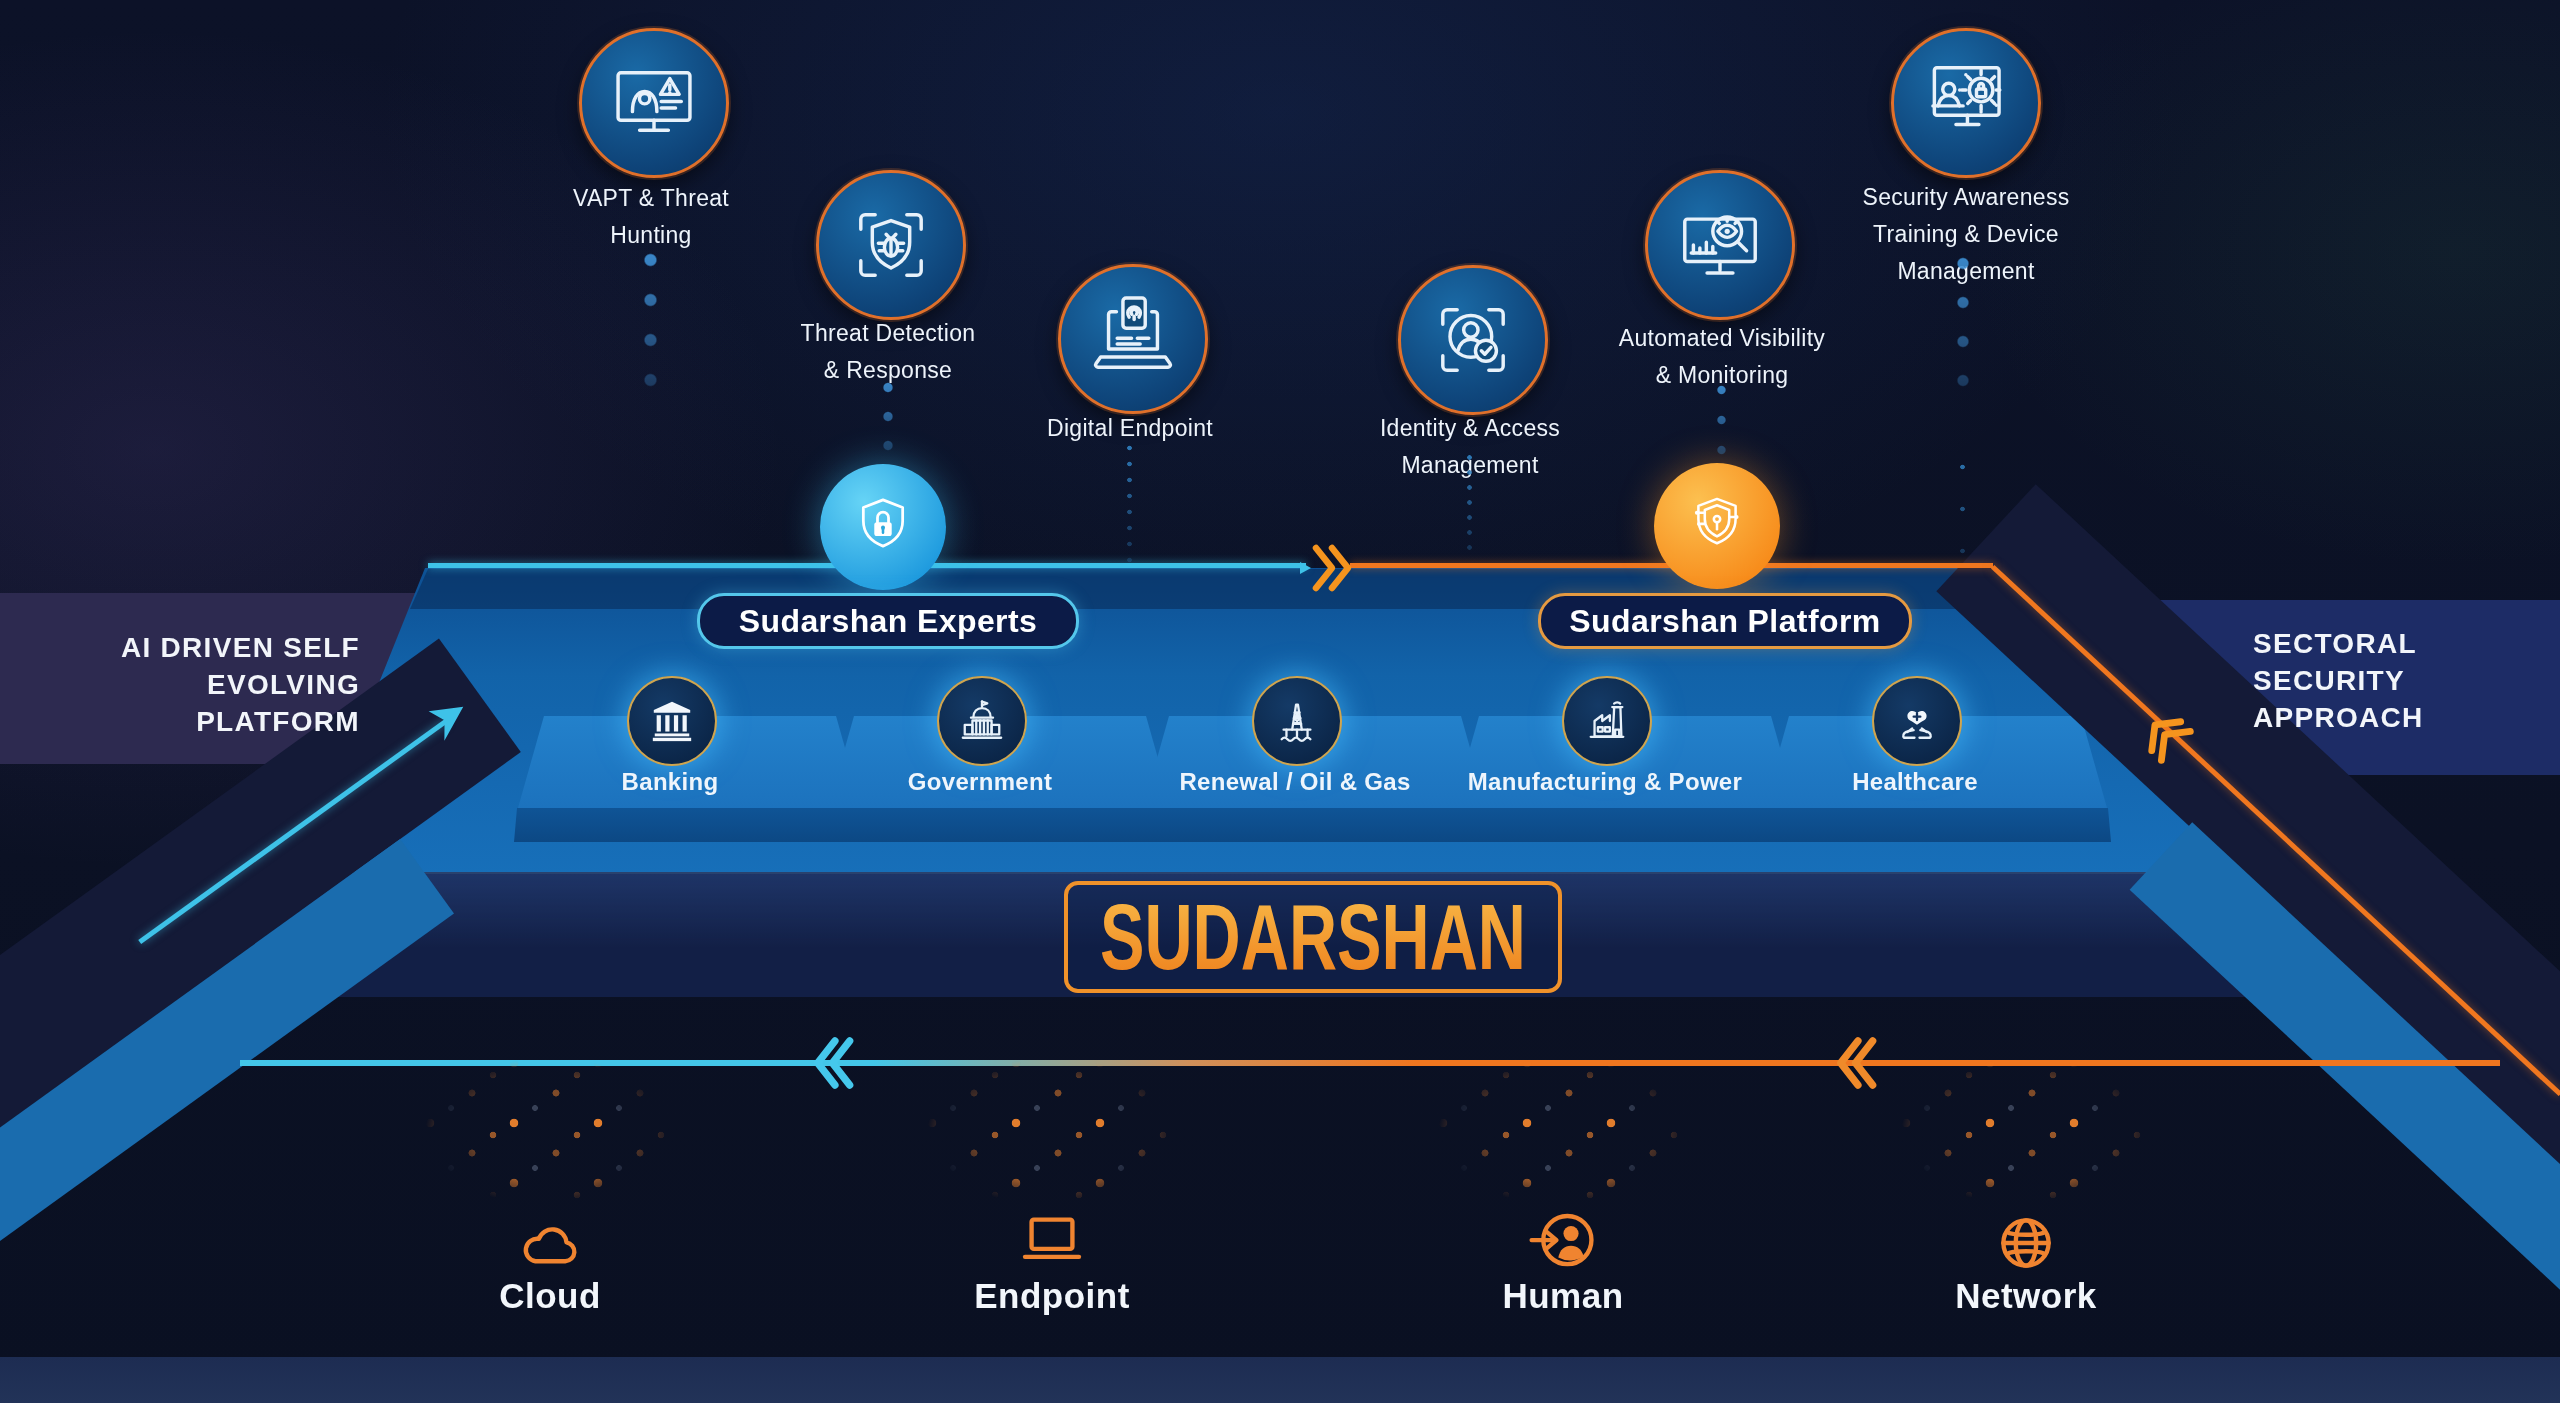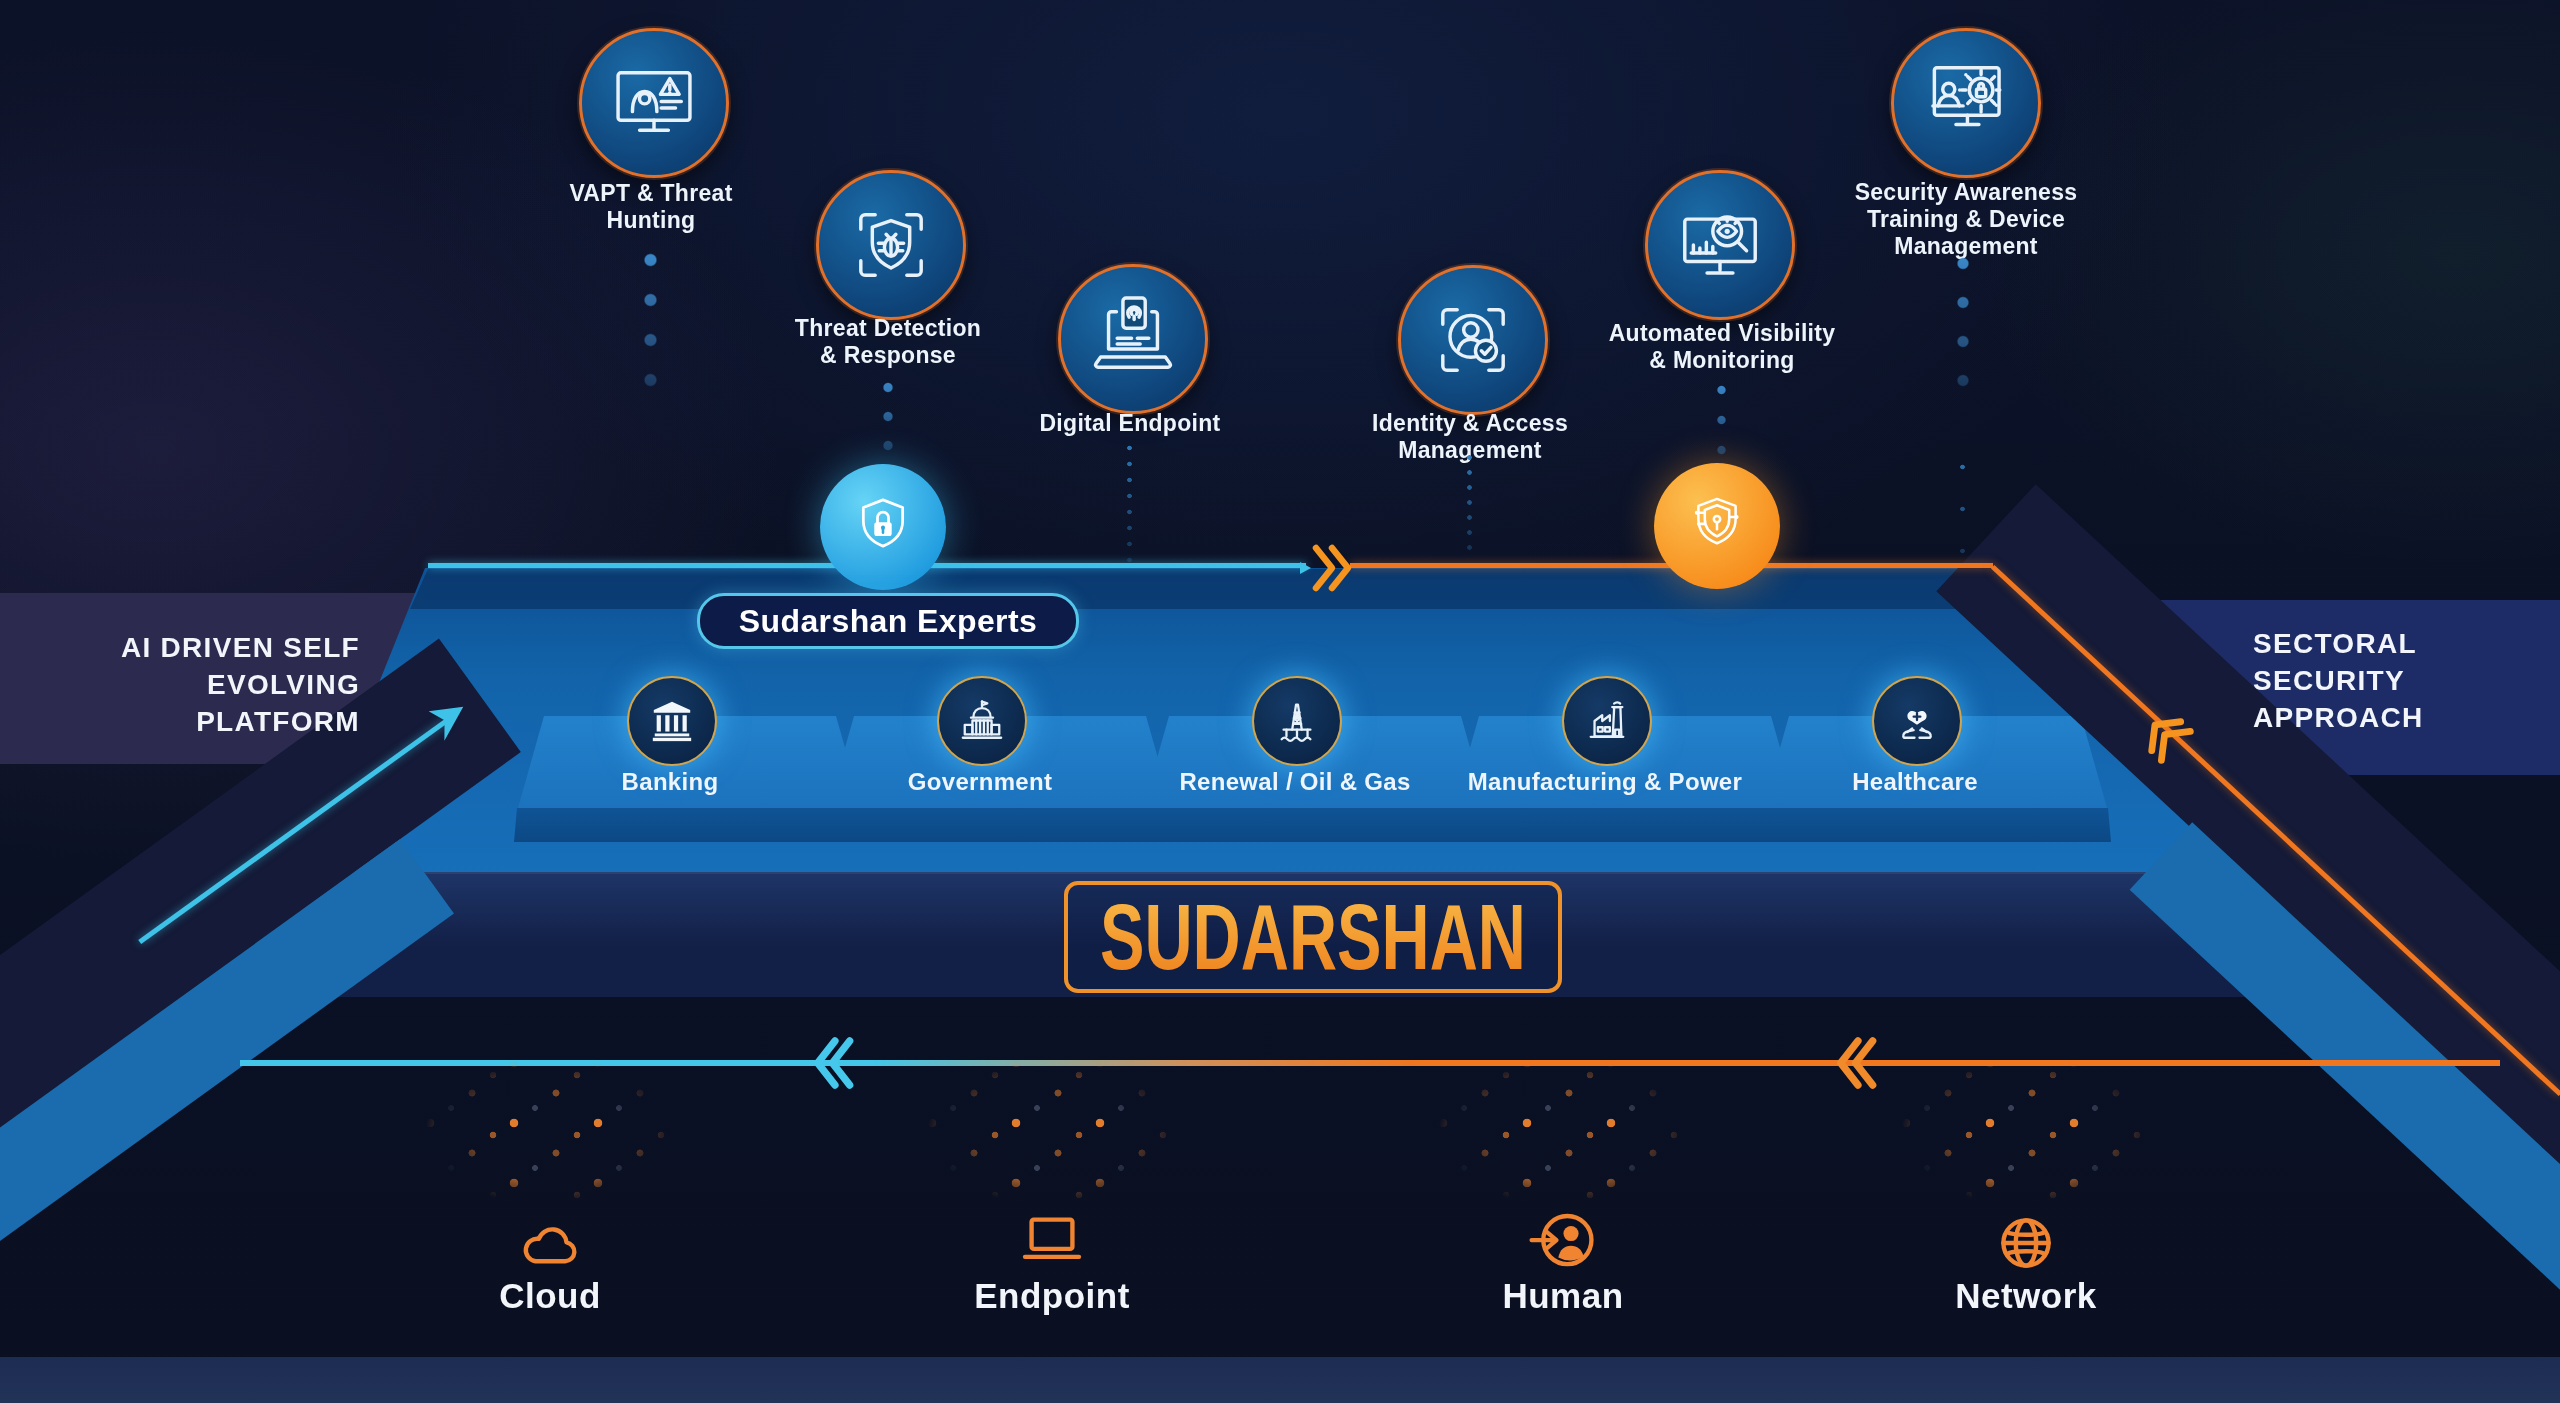--- a/index.html
+++ b/index.html
@@ -11,22 +11,22 @@
       radial-gradient(700px 450px at 96% 18%, rgba(60,140,90,0.10), transparent 70%),
       radial-gradient(1200px 700px at 50% 8%, rgba(28,58,118,0.28), transparent 75%),
       linear-gradient(180deg,#0c1228 0%, #0b1124 60%, #0a1022 100%);
   }
   .abs{position:absolute;}
   
   .svc-circle{width:144px;height:144px;border-radius:50%;border:3px solid #e0702a;
     background:radial-gradient(circle at 38% 30%, #1a6aa6 0%, #0e4378 70%, #0a3560 100%);
     box-shadow:0 0 0 2px rgba(224,112,42,.22), 0 8px 20px rgba(0,0,0,.5);
     display:flex;align-items:center;justify-content:center;}
-  .svc-label{font-size:23px;font-weight:700;color:#eef4fb;text-align:center;
-    white-space:pre-line;line-height:27px;letter-spacing:.3px;}
+  .svc-label{font-size:23px;font-weight:400;color:#eef4fb;text-align:center;
+    white-space:pre-line;line-height:37px;letter-spacing:.3px;}
   .vdots{position:absolute;width:var(--d);background-repeat:repeat-y;background-position:center top;
     background-image:radial-gradient(circle, var(--c) calc(var(--d)*0.40), transparent calc(var(--d)*0.52));
     background-size:var(--d) var(--g);
     -webkit-mask-image:linear-gradient(180deg,#000 0%, rgba(0,0,0,.25) 100%);
     mask-image:linear-gradient(180deg,#000 0%, rgba(0,0,0,.25) 100%);}
   
   .mid-circle{width:126px;height:126px;border-radius:50%;display:flex;align-items:center;justify-content:center;}
   .mid-circle.cyan{background:radial-gradient(circle at 35% 30%, #66d4f6 0%, #1e9ade 78%);box-shadow:0 0 36px rgba(60,190,240,.45);}
   .mid-circle.orange{background:radial-gradient(circle at 35% 30%, #fcc050 0%, #f78b1a 78%);box-shadow:0 0 36px rgba(250,150,40,.4);}
   .pill{height:50px;border-radius:27px;background:#0c1b47;display:flex;align-items:center;justify-content:center;
@@ -232,20 +232,23 @@
           <path d="M43.5 23.5h5"></path>
       </g>
       <circle cx="13" cy="19.5" r="1.8" fill="#ffffff"></circle>
         <circle cx="15" cy="30" r="1.8" fill="#ffffff"></circle>
         <circle cx="50.5" cy="23.5" r="1.8" fill="#ffffff"></circle>
     </svg>
   </div>
   <div class="abs pill cyan" style="left:697px;top:593px;width:376px;text-align:right;">
     <span>Sudarshan Experts</span>
   </div>
+  <div class="abs pill orange" style="left:1538px;top:593px;width:368px;">
+    <span>Sudarshan Platform</span>
+  </div>
 
   <div class="abs svc-circle" style="left:579px;top:28px;">
     <svg class="icn" width="92" height="92" viewBox="0 0 64 64">
       <g class="s">
         <rect x="7" y="11" width="50" height="33" rx="2"></rect>
         <path d="M32 44v7M22 51h20"></path>
         <path d="M17 38c0-9 3.5-14 8.5-14s8.5 5 8.5 14"></path>
         <circle cx="25.5" cy="29" r="3.6"></circle>
         <path d="M43 15l6.5 11h-13z"></path>
           <path d="M43 19.5v3.2"></path>

